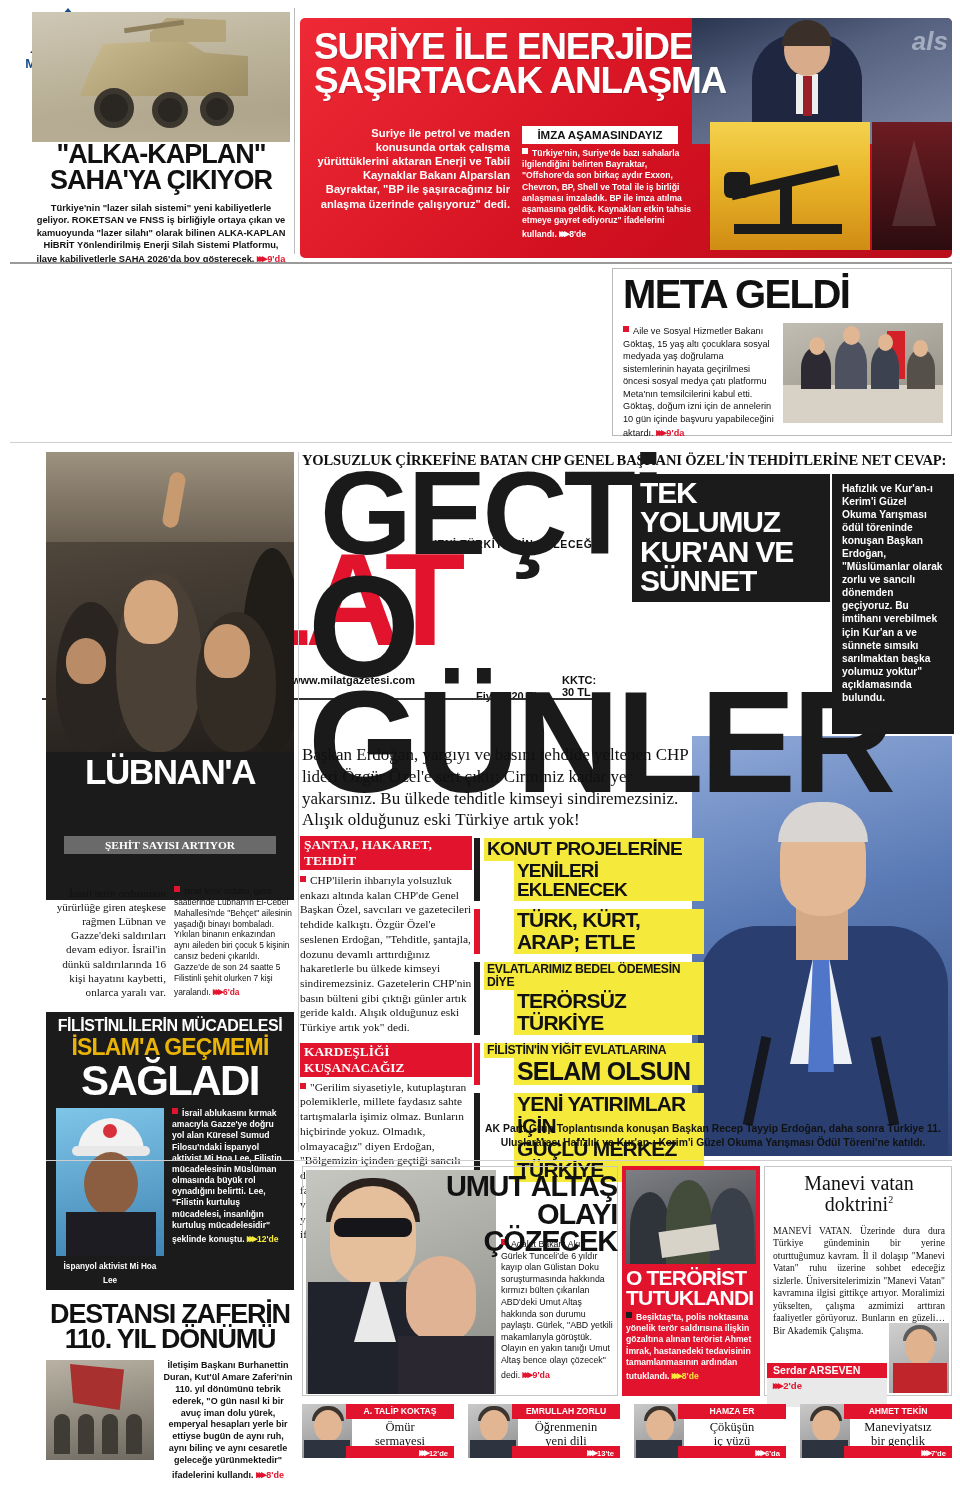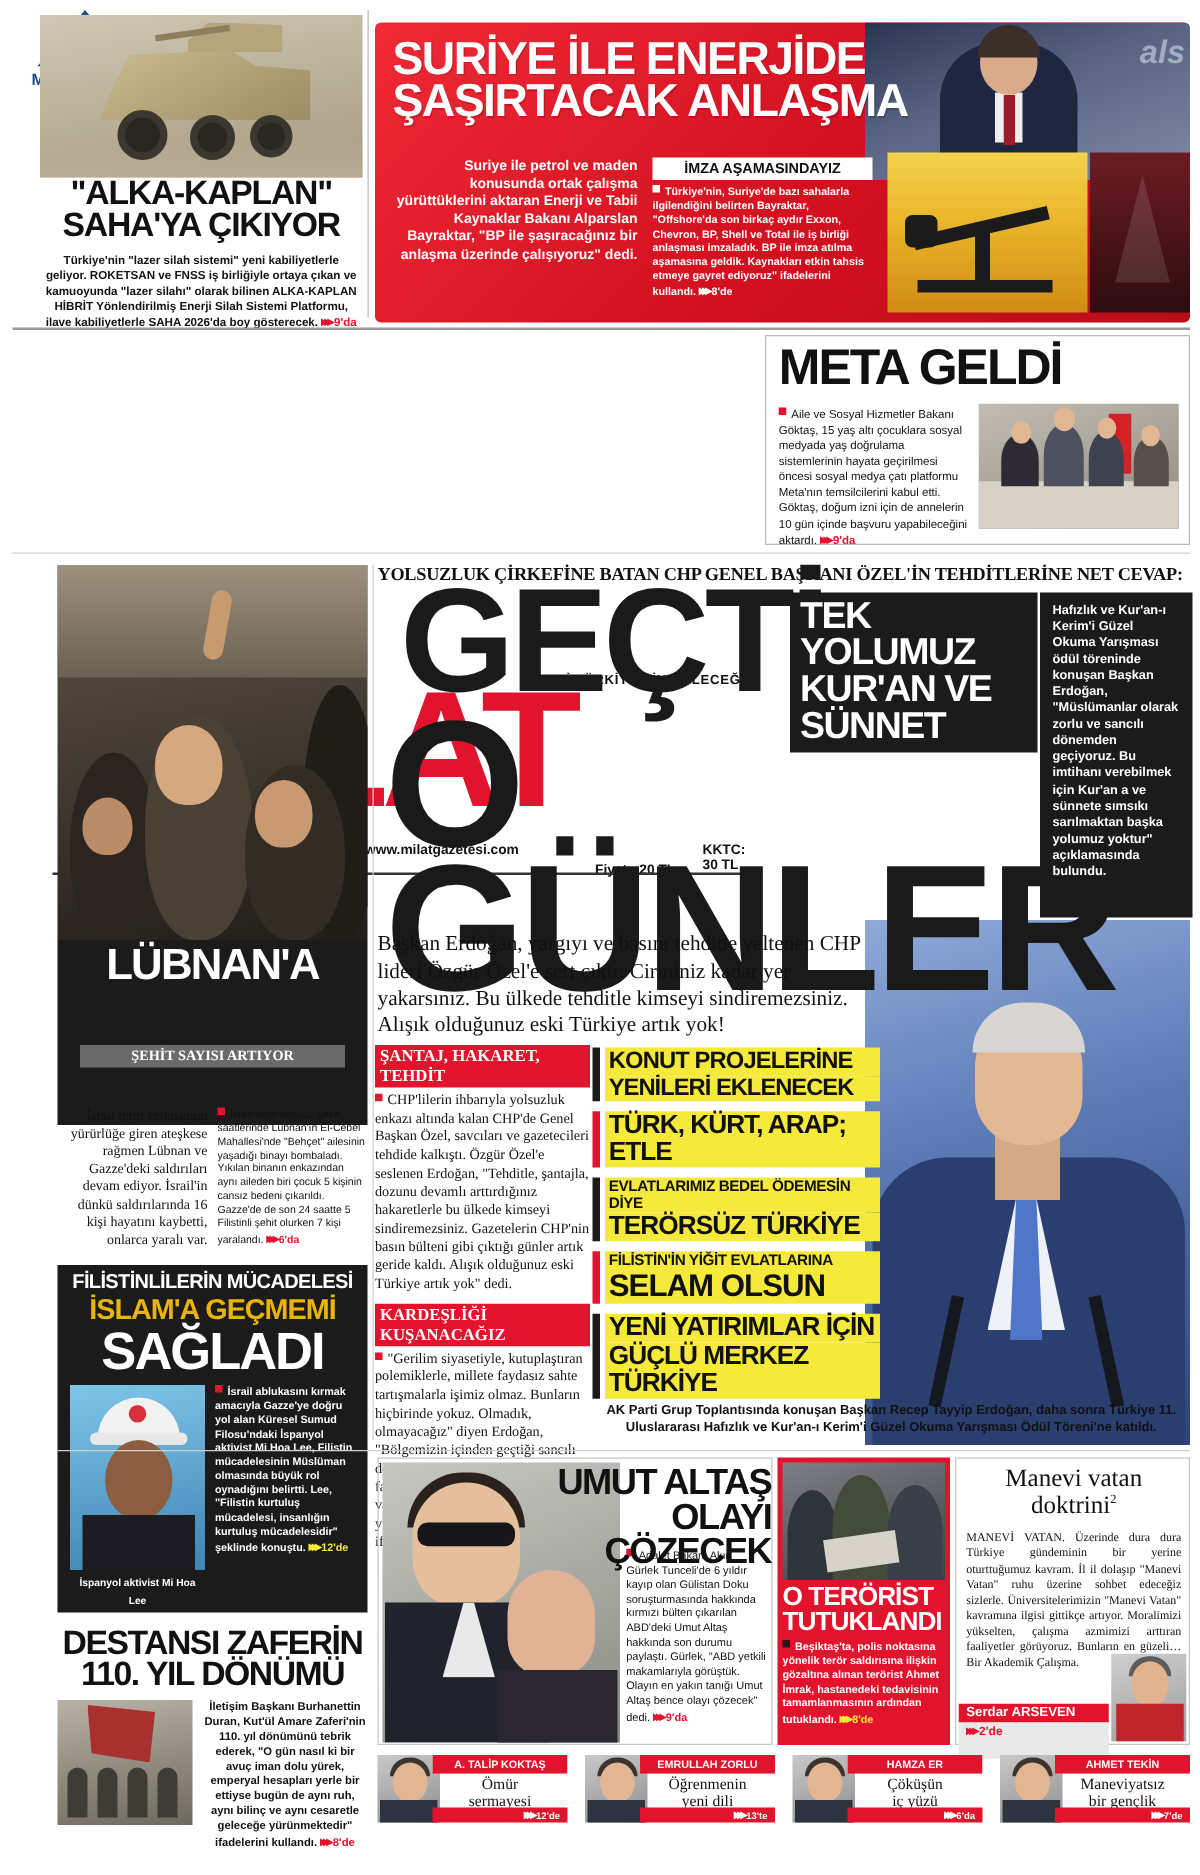--- a/index.html
+++ b/index.html
@@ -102,21 +102,21 @@
   #suriye-head{
     position:absolute; left:14px; top:12px; width:560px;
     font-weight:bold; font-size:37px; line-height:0.93; color:#fff;
     letter-spacing:-1.2px; text-shadow:1px 1px 0 rgba(0,0,0,.18);
   }
   #suriye-lead{
     position:absolute; left:14px; top:108px; width:196px;
     color:#fff; font-weight:bold; font-size:11.2px; line-height:1.26; text-align:right;
   }
   #suriye-boxtitle{
-    position:absolute; left:222px; top:108px; width:176px; height:18px;
+    position:absolute; left:222px; top:108px; width:156px; height:18px;
     background:#fff; color:#111; font-weight:bold; font-size:11.5px;
     text-align:center; line-height:18px;
   }
   #suriye-boxbody{
     position:absolute; left:222px; top:130px; width:176px;
     color:#fff; font-weight:bold; font-size:8.6px; line-height:1.3;
   }
   #suriye-boxbody .bullet-sq{background:#fff;}
   #suriye-boxbody .pagref{color:#fff;}
   #suriye-photo-2{
@@ -262,21 +262,21 @@
     content:""; position:absolute; left:0; top:0; width:6px; height:100%;
     background:#e2142d;
   }
   .qbar.dark::before{ background:#1b1b1b; }
   .qbar .small{
     display:block; background:#f5e93c; color:#111; font-weight:bold;
     font-size:12.2px; line-height:1.08; padding:1px 3px; letter-spacing:-0.3px;
   }
   .qbar .big{
     display:block; background:#f5e93c; color:#111; font-weight:bold;
-    font-size:21px; line-height:1.04; padding:0 3px 1px; letter-spacing:-0.8px;
+    font-size:21px; line-height:1.04; padding:0 3px 1px; letter-spacing:-0.8px;margin-left:30px;
   }
 
   #main-caption{
     position:absolute; left:474px; top:1122px; width:478px;
     font-size:10.4px; font-weight:bold; line-height:1.3; text-align:center;
   }
 
   
   #gazze-photo{
     position:absolute; left:46px; top:452px; width:248px; height:300px;

